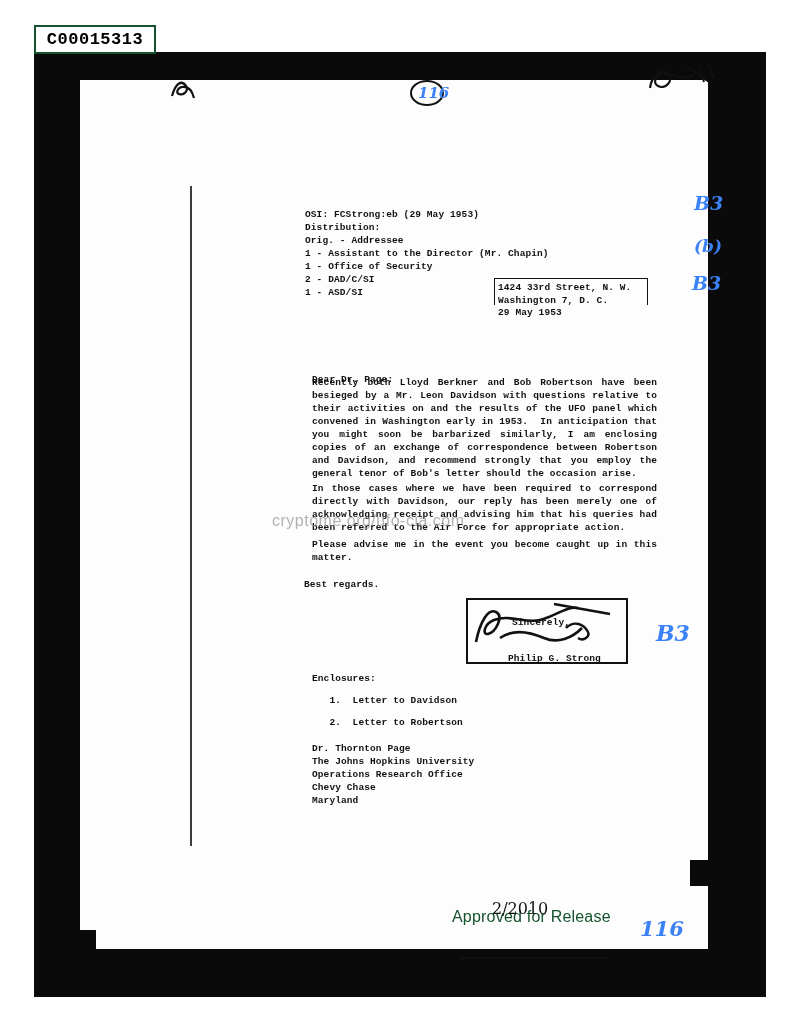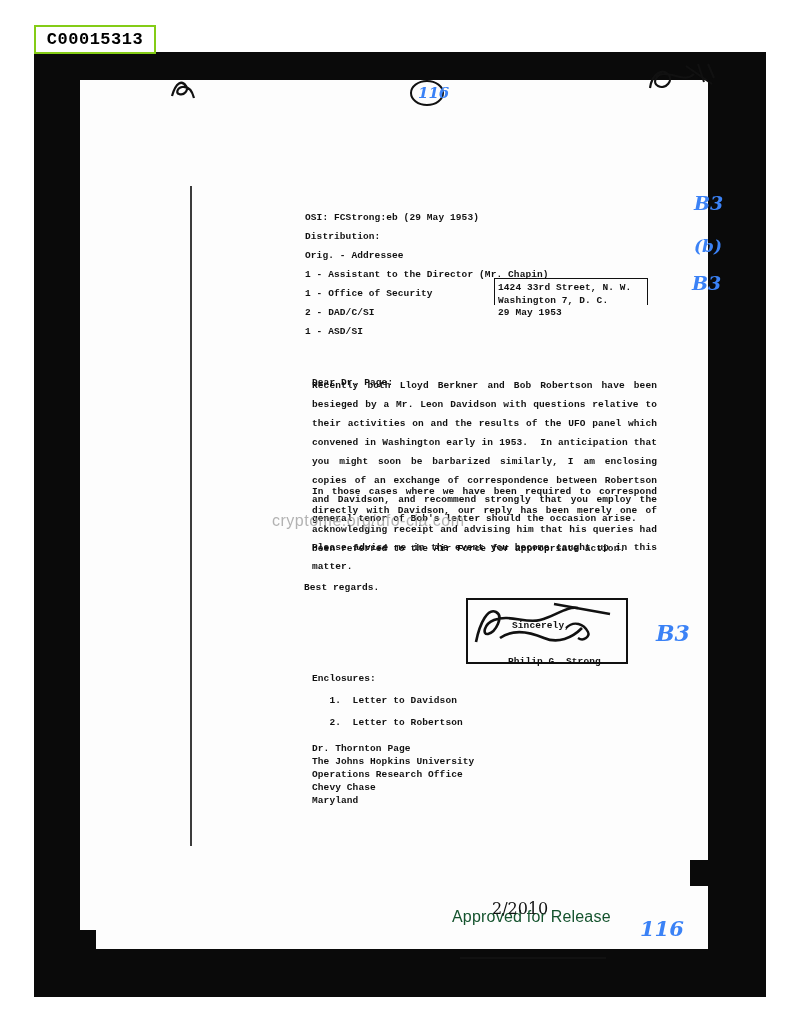--- a/index.html
+++ b/index.html
@@ -18,21 +18,21 @@
     overflow: hidden;
   }
 
   
   .doc-id {
     position: absolute;
     left: 34px;
     top: 25px;
     width: 118px;
     height: 25px;
-    border: 2px solid #84cc16;
+    border: 2px solid #14532d;
     background: #fff;
     font-family: "Liberation Mono", monospace;
     font-size: 17px;
     font-weight: bold;
     letter-spacing: 0.5px;
     color: #000;
     display: flex;
     align-items: center;
     justify-content: center;
     z-index: 40;
@@ -110,21 +110,21 @@
     opacity: 0.85;
   }
 
   
   .typed {
     position: absolute;
     color: #111;
     font-family: "Liberation Mono", monospace;
     font-weight: bold;
     font-size: 9.5px;
-    line-height: 19px;
+    line-height: 13px;
     letter-spacing: 0.1px;
     white-space: pre-wrap;
   }
   .blurry { filter: blur(0.35px); }
 
   .hdr-block { left: 305px; top: 208px; width: 300px; }
   .addr-block { left: 498px; top: 282px; width: 200px; line-height: 12.5px; }
   .salutation { left: 312px; top: 350px; margin-top: 23px; }
   .para1 { left: 312px; top: 376px; width: 345px; text-align: justify; }
   .para2 { left: 312px; top: 482px; width: 345px; text-align: justify; }

